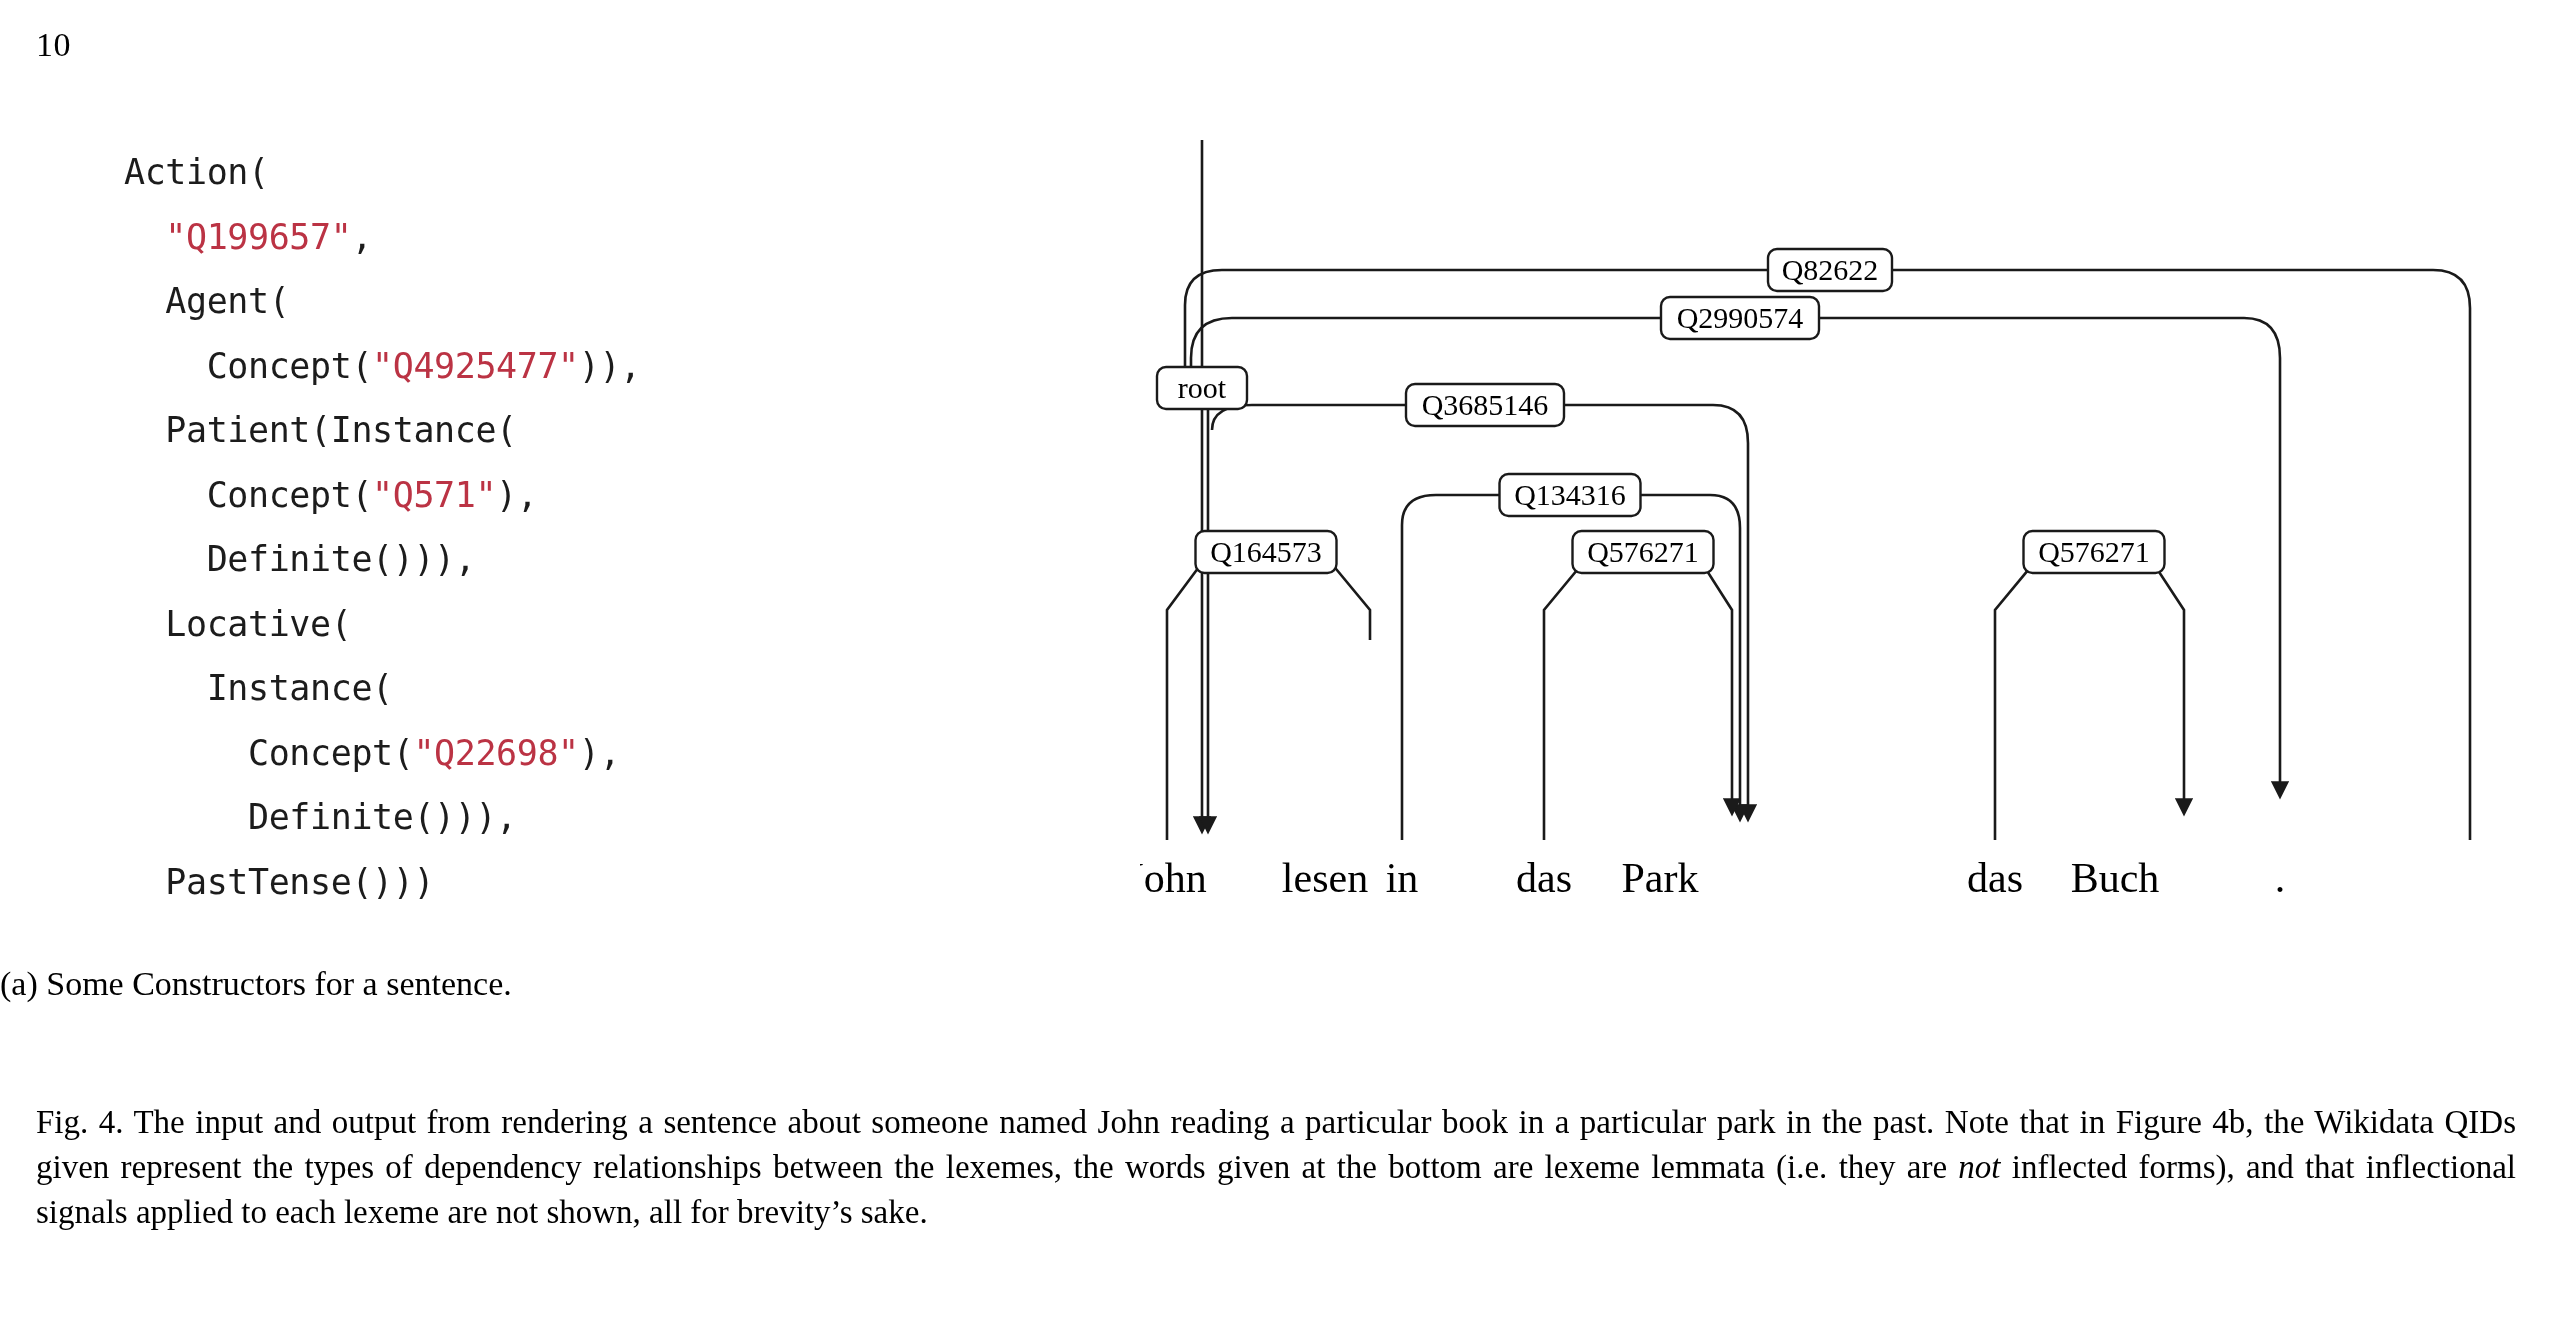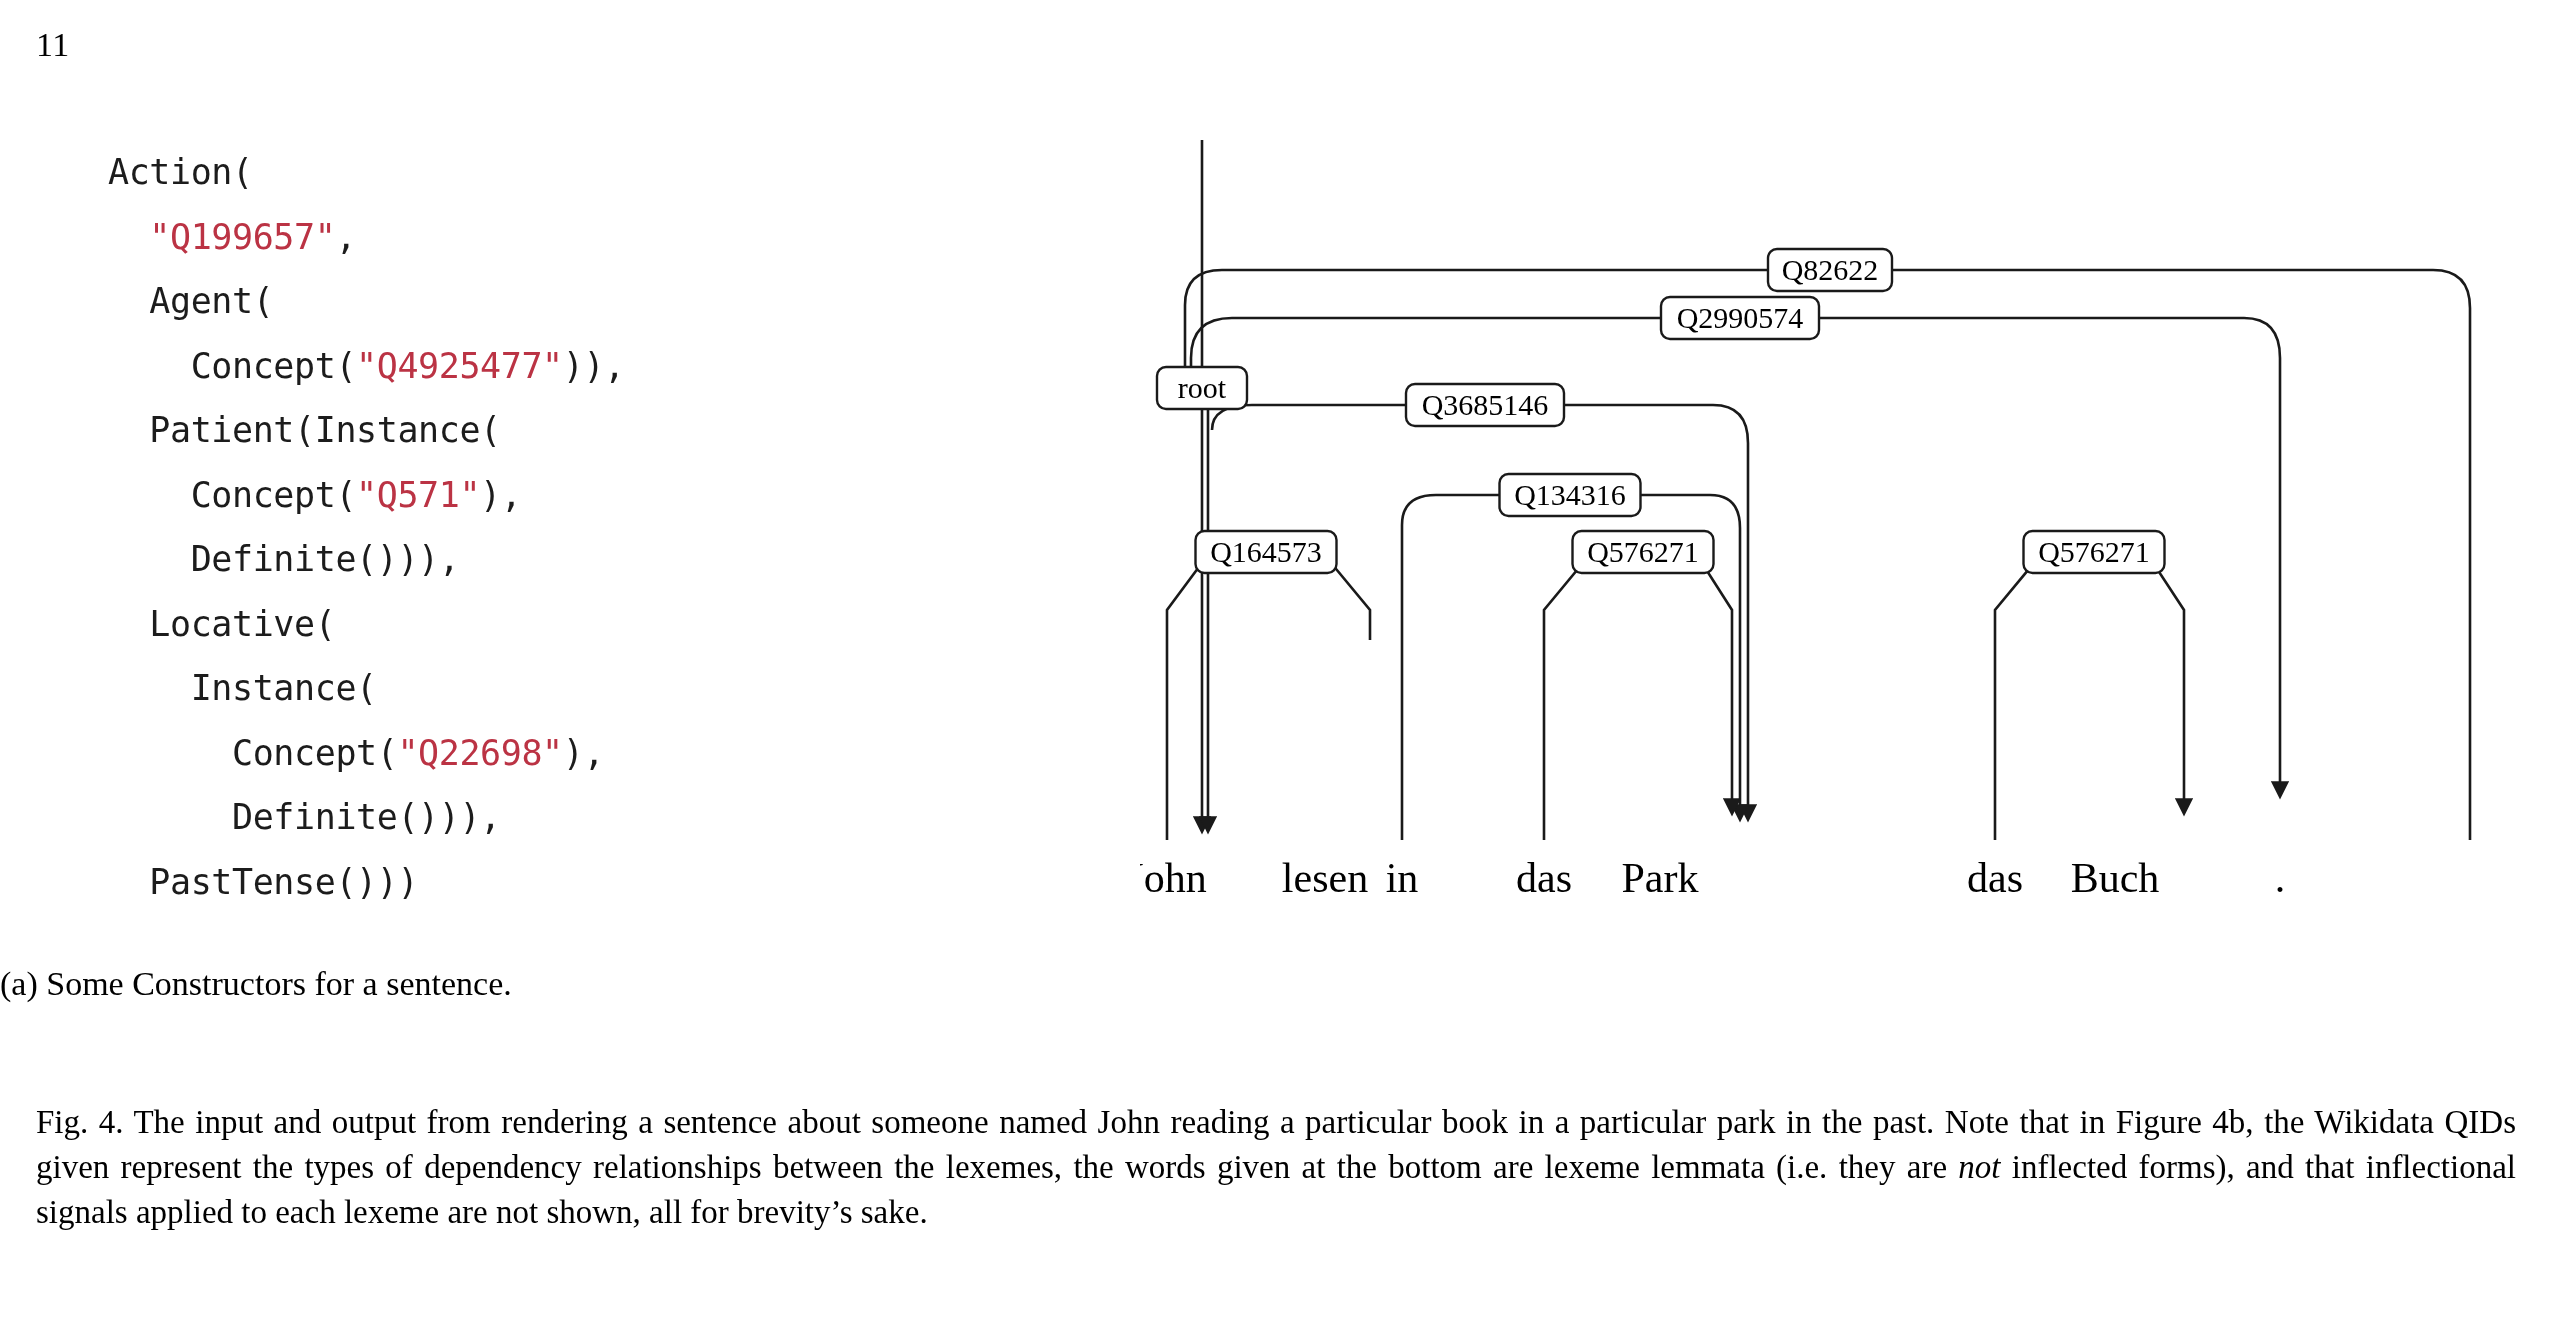--- a/index.html
+++ b/index.html
@@ -64,21 +64,21 @@
     left: 108px;
     top: 0;
     font-family: "DejaVu Sans Mono", "Liberation Mono", monospace;
     font-size: 35px;
     line-height: 64.5px;
     white-space: pre;
     color: #1c1c1c;
     letter-spacing: -0.4px;
   }
   #code-block .qid { color: #bb3344; }
-  #code-block .ln { display: block; height: 64.5px; }
+  #code-block .ln { display: block; height: 64.5px; margin-left: 16px; }
 
   #caption-a {
     position: absolute;
     left: 0;
     top: 825px;
     width: 1140px;
     text-align: left;
     font-size: 34px;
   }
 
@@ -135,21 +135,21 @@
     font-size: 33px;
     line-height: 45px;
     text-align: justify;
   }
   #fig-caption .it { font-style: italic; }
 </style>
 </head>
 <body>
 
 <div id="running-head">
-  <div id="page-number">11</div>
+  <div id="page-number">10</div>
 </div>
 
 <div id="figure-body">
 
   <div id="subfig-a">
     <div id="code-block"><span class="ln"><span>Action(</span></span><span class="ln">  <span class="qid">"Q199657"</span><span>,</span></span><span class="ln">  <span>Agent(</span></span><span class="ln">    <span>Concept(</span><span class="qid">"Q4925477"</span><span>)),</span></span><span class="ln">  <span>Patient(Instance(</span></span><span class="ln">    <span>Concept(</span><span class="qid">"Q571"</span><span>),</span></span><span class="ln">    <span>Definite())),</span></span><span class="ln">  <span>Locative(</span></span><span class="ln">    <span>Instance(</span></span><span class="ln">      <span>Concept(</span><span class="qid">"Q22698"</span><span>),</span></span><span class="ln">      <span>Definite())),</span></span><span class="ln">  <span>PastTense()))</span></span></div>
     <div id="caption-a">(a) Some Constructors for a sentence.</div>
   </div>
 
   <div id="subfig-b">

